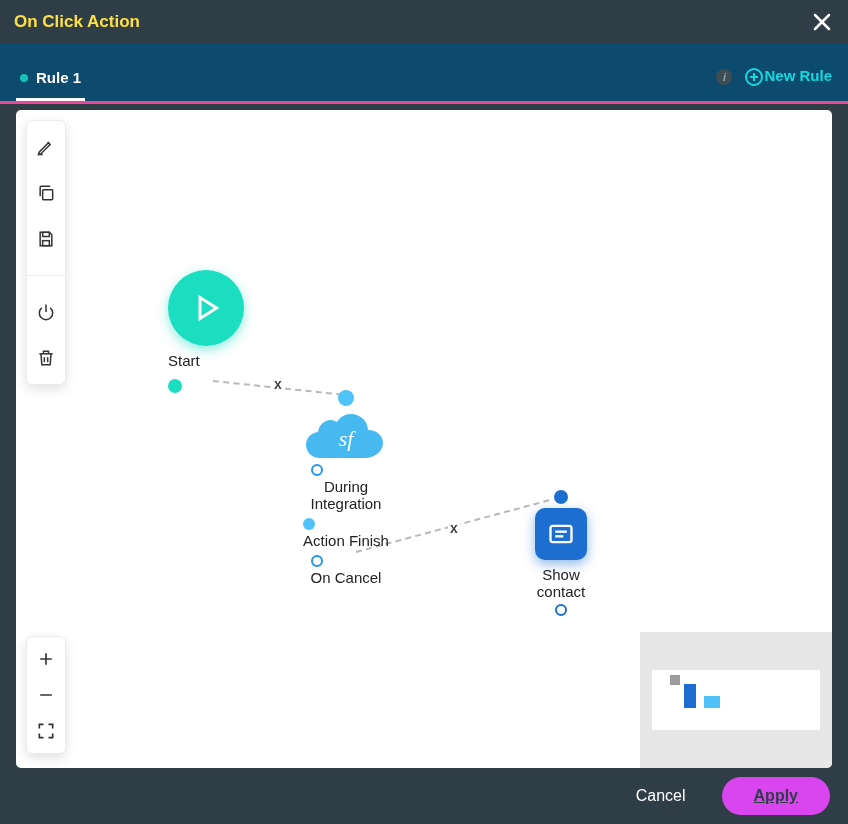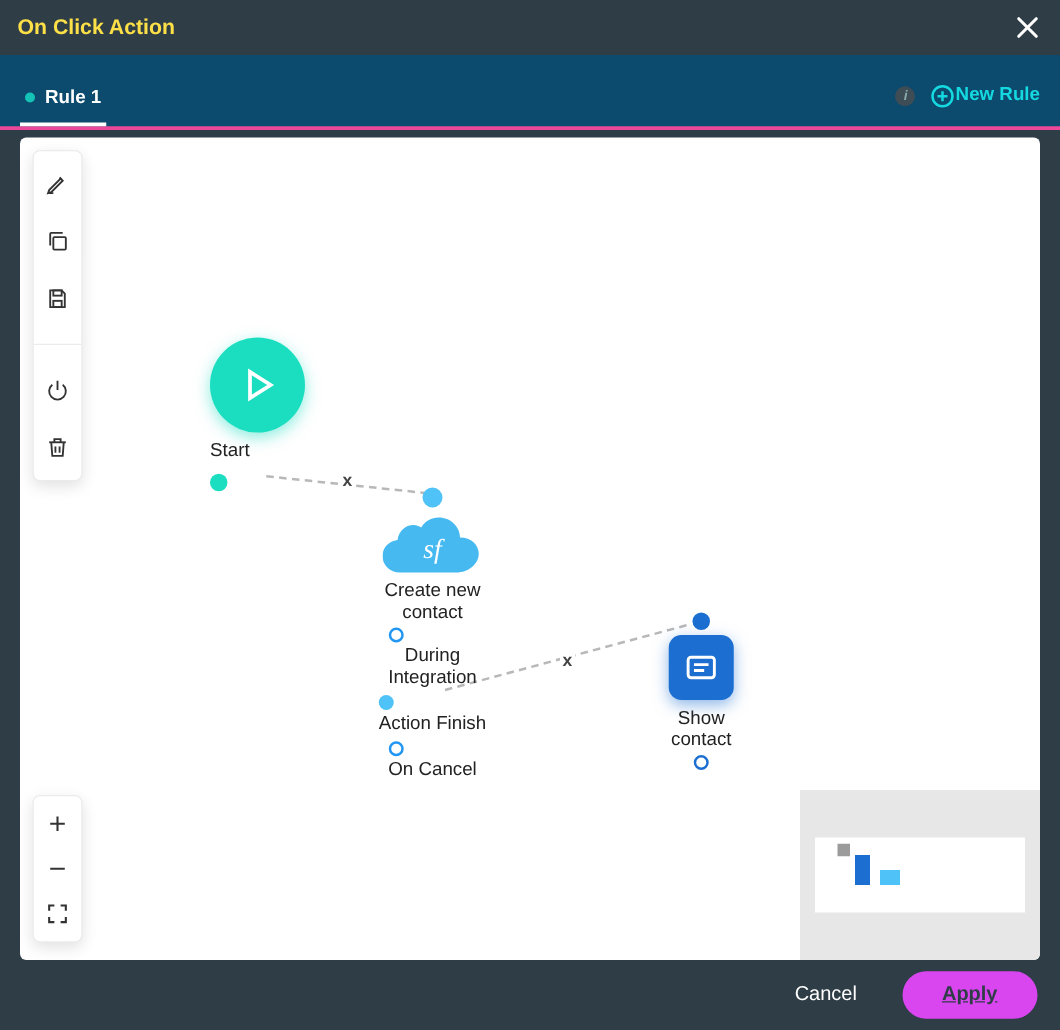--- a/index.html
+++ b/index.html
@@ -178,21 +178,20 @@
       </div>
 
       <div class="sf-node">
         <div class="sf-in-port"></div>
         <div class="cloud">
           <svg viewBox="0 0 80 52">
               <path fill="#45b9f0" d="M62 22c0-9-8-16-17-16-6 0-11 3-14 8-2-1-4-2-6-2-7 0-12 5-13 12-7 1-12 6-12 13 0 7 6 13 14 13h45c10 0 18-7 18-15 0-7-6-13-15-13z"></path>
             </svg>
           <div class="sf-text">sf</div>
         </div>
-        <div class="node-label" style="margin-top:4px;">Create new contact</div>
         <div class="port-row">
           <div class="port-open"></div>
           <div class="node-label" style="white-space:pre-line;">During
 Integration</div>
         </div>
         <div class="port-row" style="margin-top:6px;">
           <div class="port-fill"></div>
           <div class="node-label">Action Finish</div>
         </div>
         <div class="port-row" style="margin-top:6px;">

